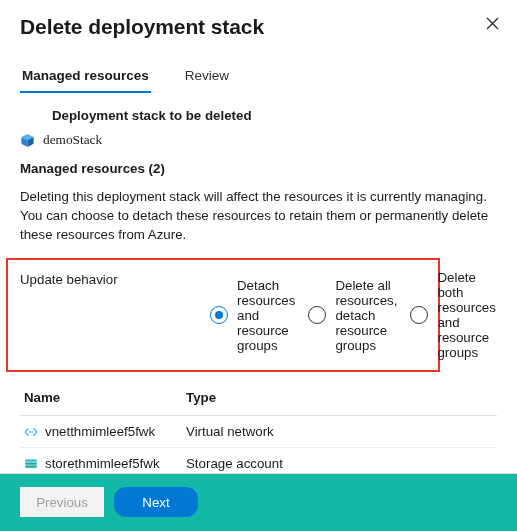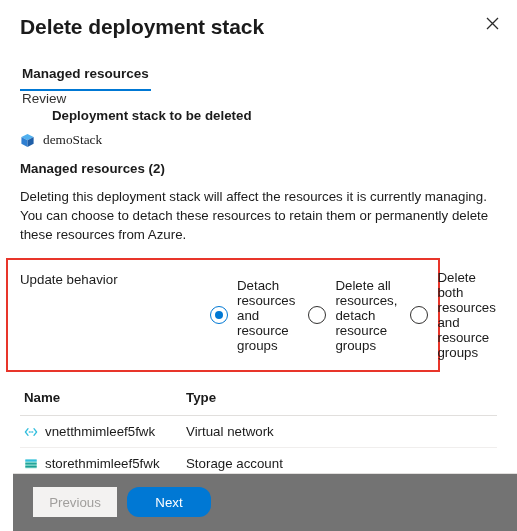--- a/index.html
+++ b/index.html
@@ -43,25 +43,24 @@
     cursor: pointer;
     background: transparent;
     border: none;
     padding: 0;
   }
   .close-btn svg { display: block; }
 
   
   .tabs {
     display: flex;
-    align-items: flex-start;
+    align-items: center;
     padding: 0 20px;
     margin-top: 22px;
     height: 28px;
-    flex-direction: column;
   }
   .tab {
     font-size: 13.5px;
     color: #323130;
     padding: 0 2px 7px 2px;
     margin-right: 32px;
     cursor: pointer;
     border-bottom: 2px solid transparent;
     background: transparent;
     border-left: none;
@@ -210,30 +209,30 @@
   }
   .res-link {
     color: #1b1b1b;
     text-decoration: none;
     cursor: pointer;
   }
 
   
   .footer {
     position: absolute;
-    left: 13px;
+    left: 0;
     right: 0;
     bottom: 0;
     height: 58px;
     border-top: 1px solid #e1dfdd;
     padding: 13px 20px 0 20px;
     box-sizing: border-box;
     display: flex;
     gap: 10px;
-    background: #737373;
+    background: #14b8a6;
   }
   .btn {
     font-family: "Liberation Sans", sans-serif;
     font-size: 13.3px;
     height: 30px;
     min-width: 84px;
     border: none;
     cursor: pointer;
     padding: 0 14px;
   }

